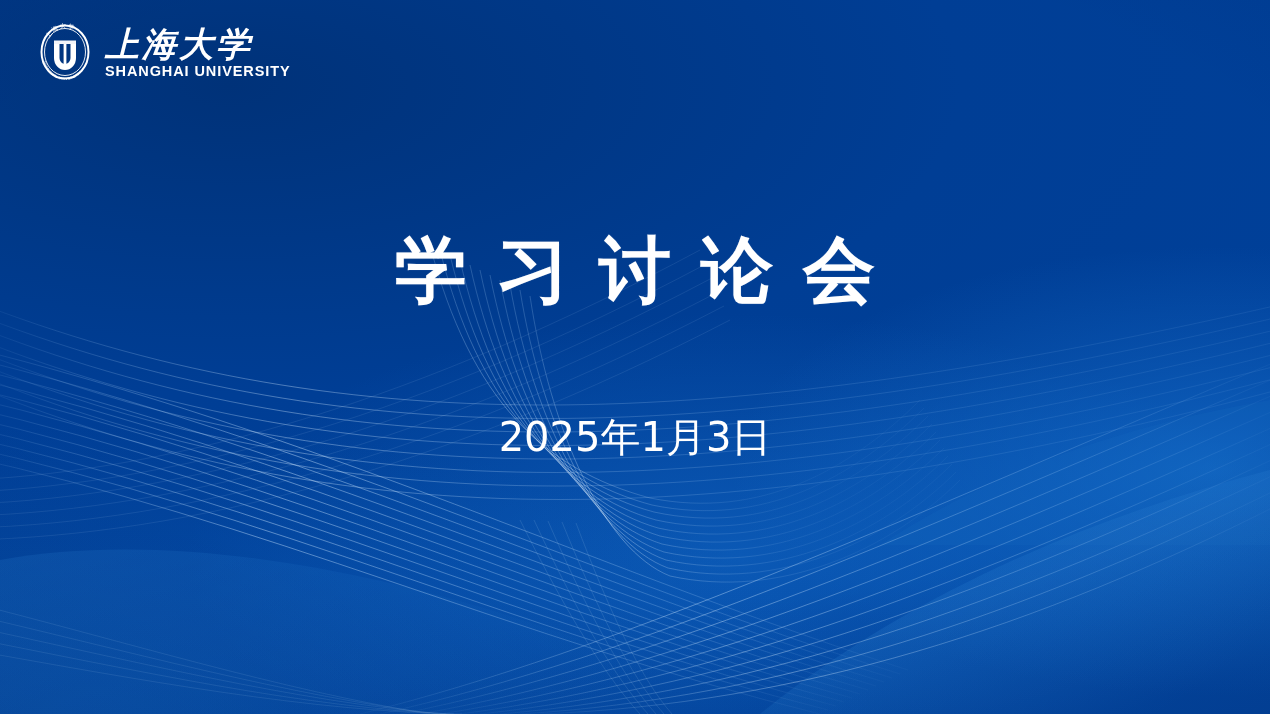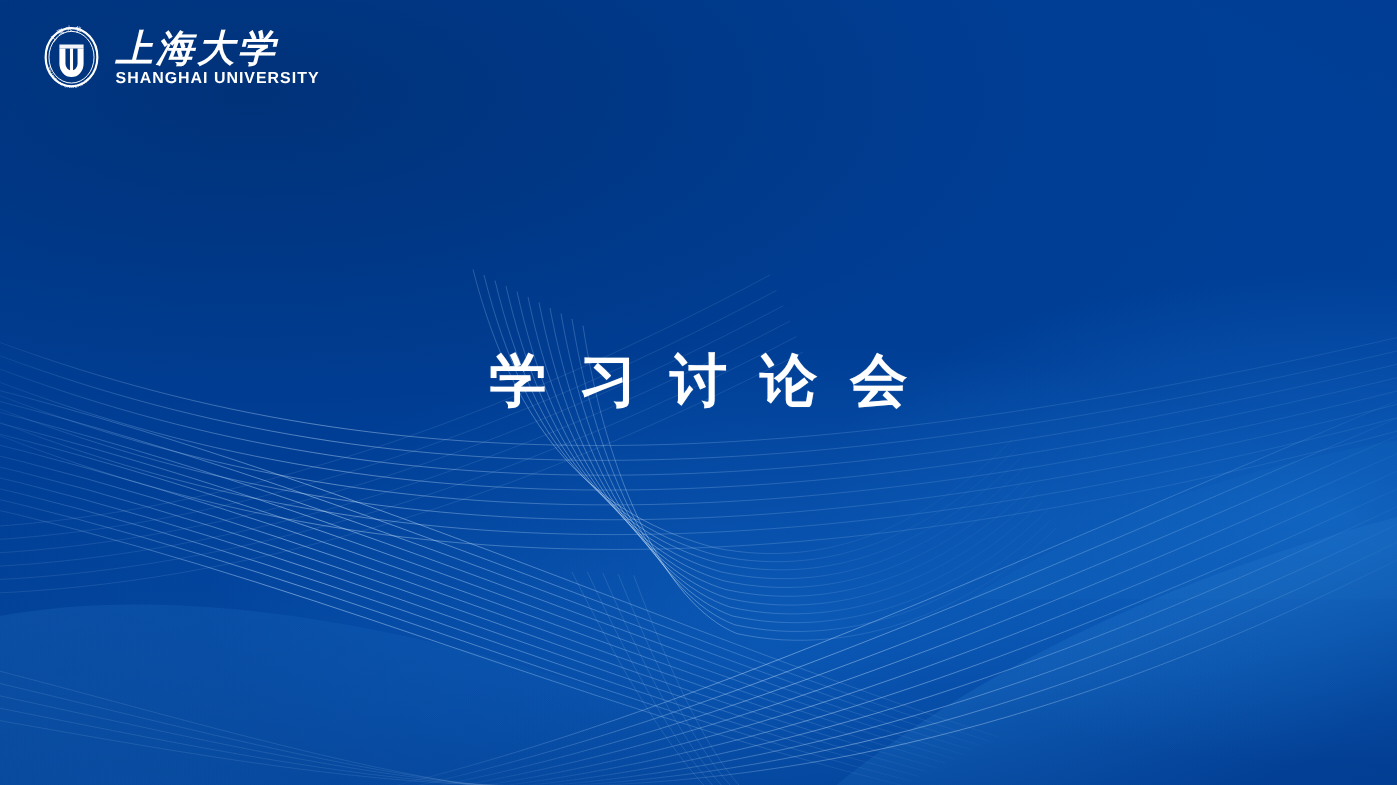--- a/index.html
+++ b/index.html
@@ -92,21 +92,21 @@
     top: 0;
     bottom: 0;
     display: flex;
     flex-direction: column;
     align-items: center;
     justify-content: center;
     pointer-events: none;
   }
   .slide-title {
     font-family: "DejaVu Sans", "Liberation Sans", sans-serif;
-    font-size: 52px;
+    font-size: 72px;
     font-weight: 700;
     color: #ffffff;
     letter-spacing: 30px;
     text-indent: 30px;
     line-height: 1.1;
     margin: 0;
     margin-top: -18px;
     white-space: nowrap;
     text-shadow: 0 0 1px rgba(255,255,255,0.35);
   }
@@ -272,15 +272,16 @@
       </svg>
     </span>
     <span class="logo-text">
       <span class="logo-cn">上海大学</span>
       <span class="logo-en">SHANGHAI UNIVERSITY</span>
     </span>
   </div>
 
   <div class="center-block">
     <h1 class="slide-title">学习讨论会</h1>
+    <p class="slide-date">2025年1月3日</p>
   </div>
 
 </div>
 
 </body></html>

